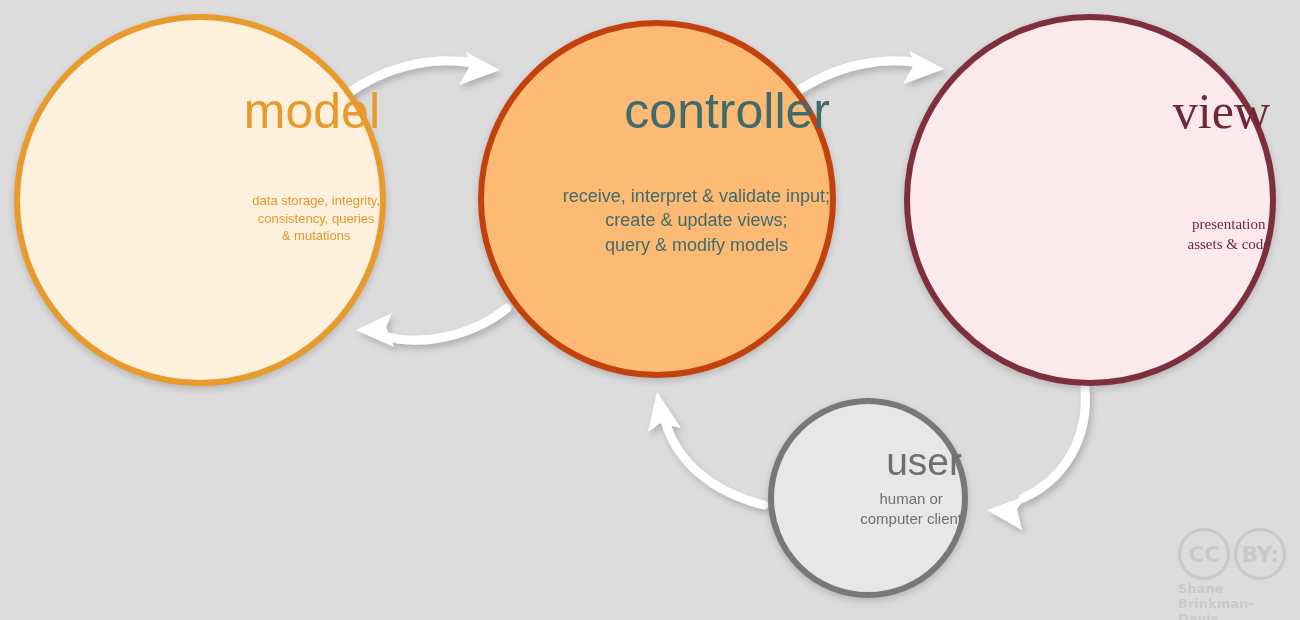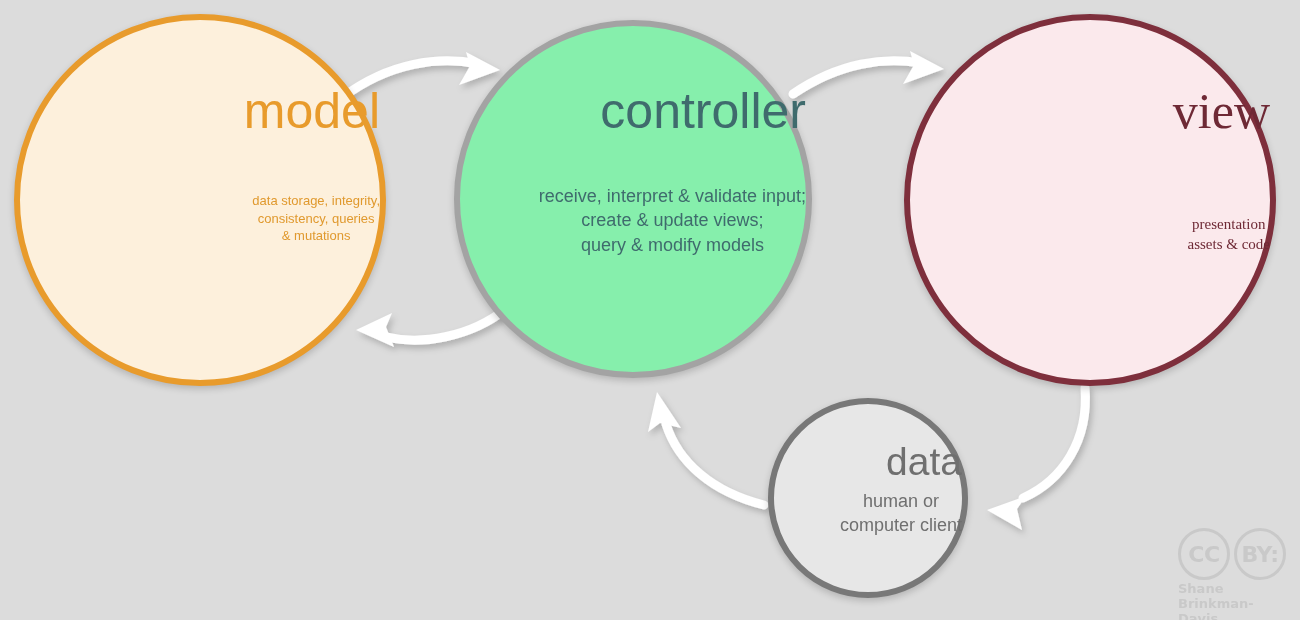--- a/index.html
+++ b/index.html
@@ -56,24 +56,24 @@
     margin-top: 66px;
   }
   #node-model .node-desc {
     color: #e0992e;
     font-size: 13px;
     margin-top: 56px;
   }
 
   
   #node-controller {
-    left: 454px; top: 20px;
+    left: 478px; top: 20px;
     width: 358px; height: 358px;
-    background: #86efac;
-    border: 6px solid #a3a3a3;
+    background: #fdba74;
+    border: 6px solid #c2410c;
     box-shadow: 0 3px 7px rgba(0,0,0,0.18);
   }
   #node-controller .node-title {
     color: #3f6b6d;
     font-size: 50px;
     margin-top: 60px;
   }
   #node-controller .node-desc {
     color: #3f6b6d;
     font-size: 18px;
@@ -109,21 +109,21 @@
     box-shadow: 0 3px 7px rgba(0,0,0,0.18);
     z-index: 3;
   }
   #node-user .node-title {
     color: #6f6f6f;
     font-size: 39px;
     margin-top: 38px;
   }
   #node-user .node-desc {
     color: #6f6f6f;
-    font-size: 18px;
+    font-size: 15px;
     margin-top: 8px;
   }
 
   
   #cc-badge {
     position: absolute;
     left: 1178px;
     top: 528px;
     width: 112px;
     height: 86px;
@@ -214,21 +214,21 @@
 query &amp; modify models</div>
   </div>
 
   <div class="node" id="node-view">
     <div class="node-title">view</div>
     <div class="node-desc">presentation
 assets &amp; code</div>
   </div>
 
   <div class="node" id="node-user">
-    <div class="node-title">data</div>
+    <div class="node-title">user</div>
     <div class="node-desc">human or
 computer client</div>
   </div>
 
   <div id="cc-badge">
     <div class="cc-circle" id="cc-circle-cc">CC</div>
     <div class="cc-circle" id="cc-circle-by">BY:</div>
     <div id="cc-attribution">Shane
 Brinkman-Davis</div>
   </div>

